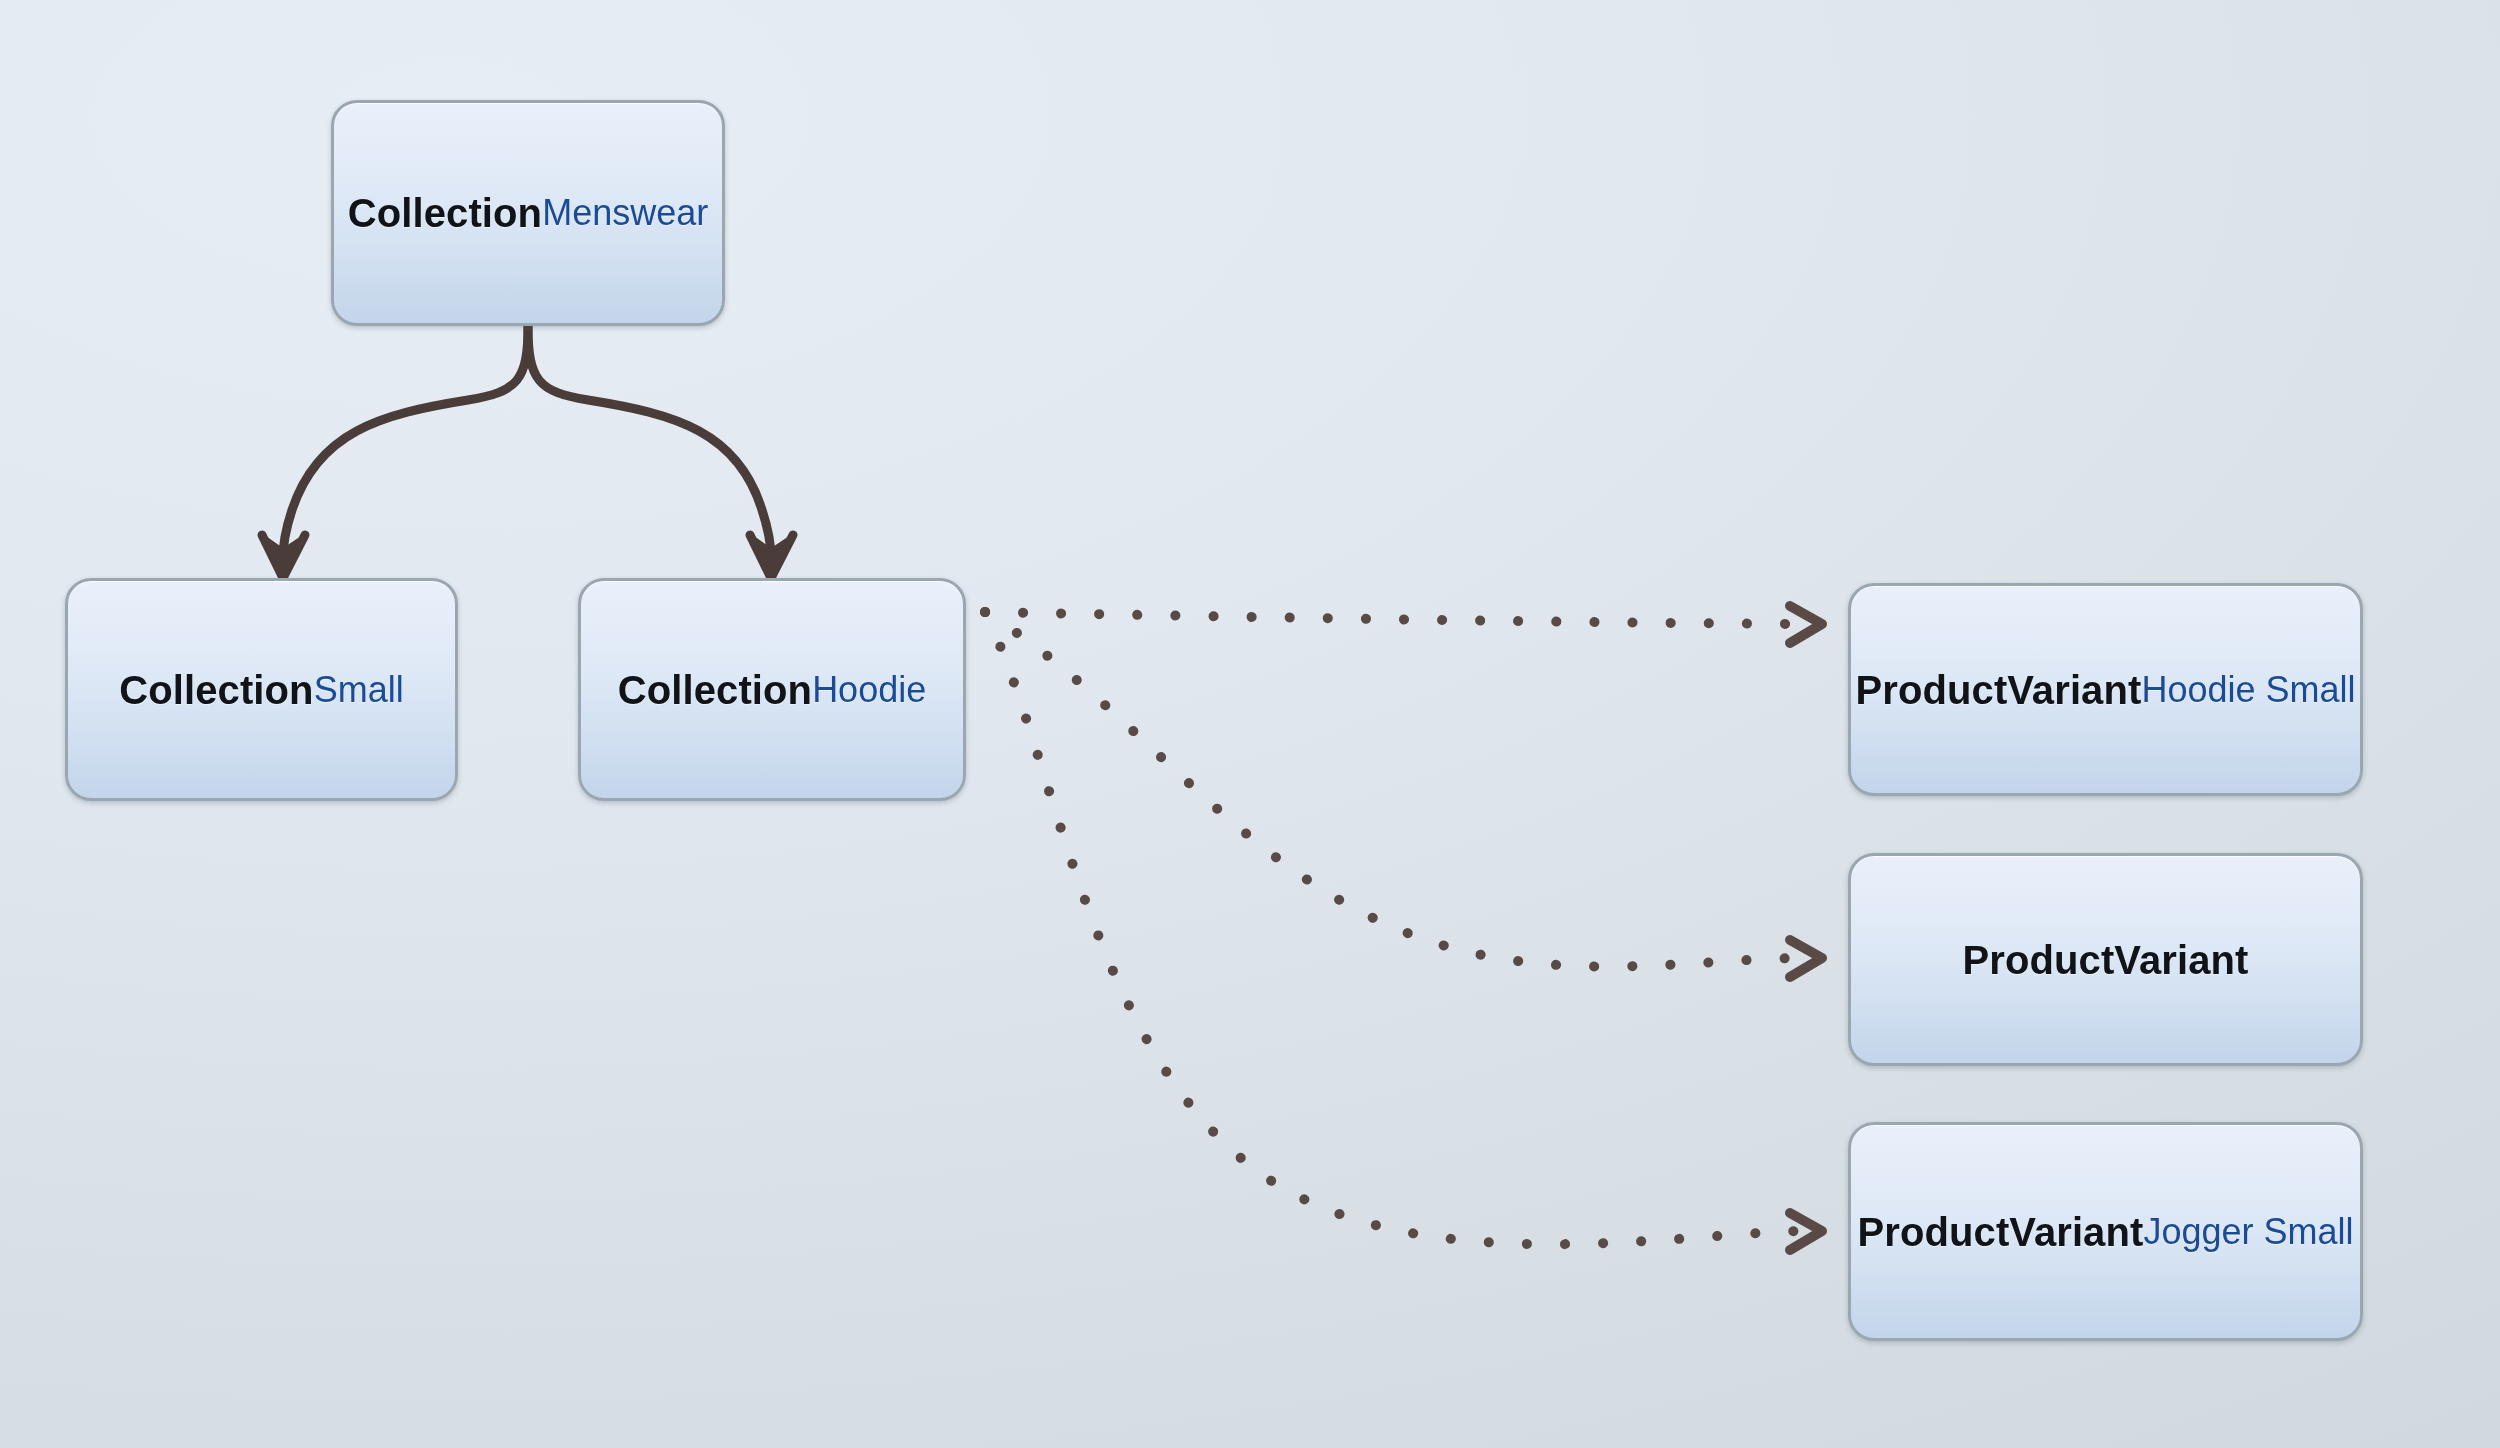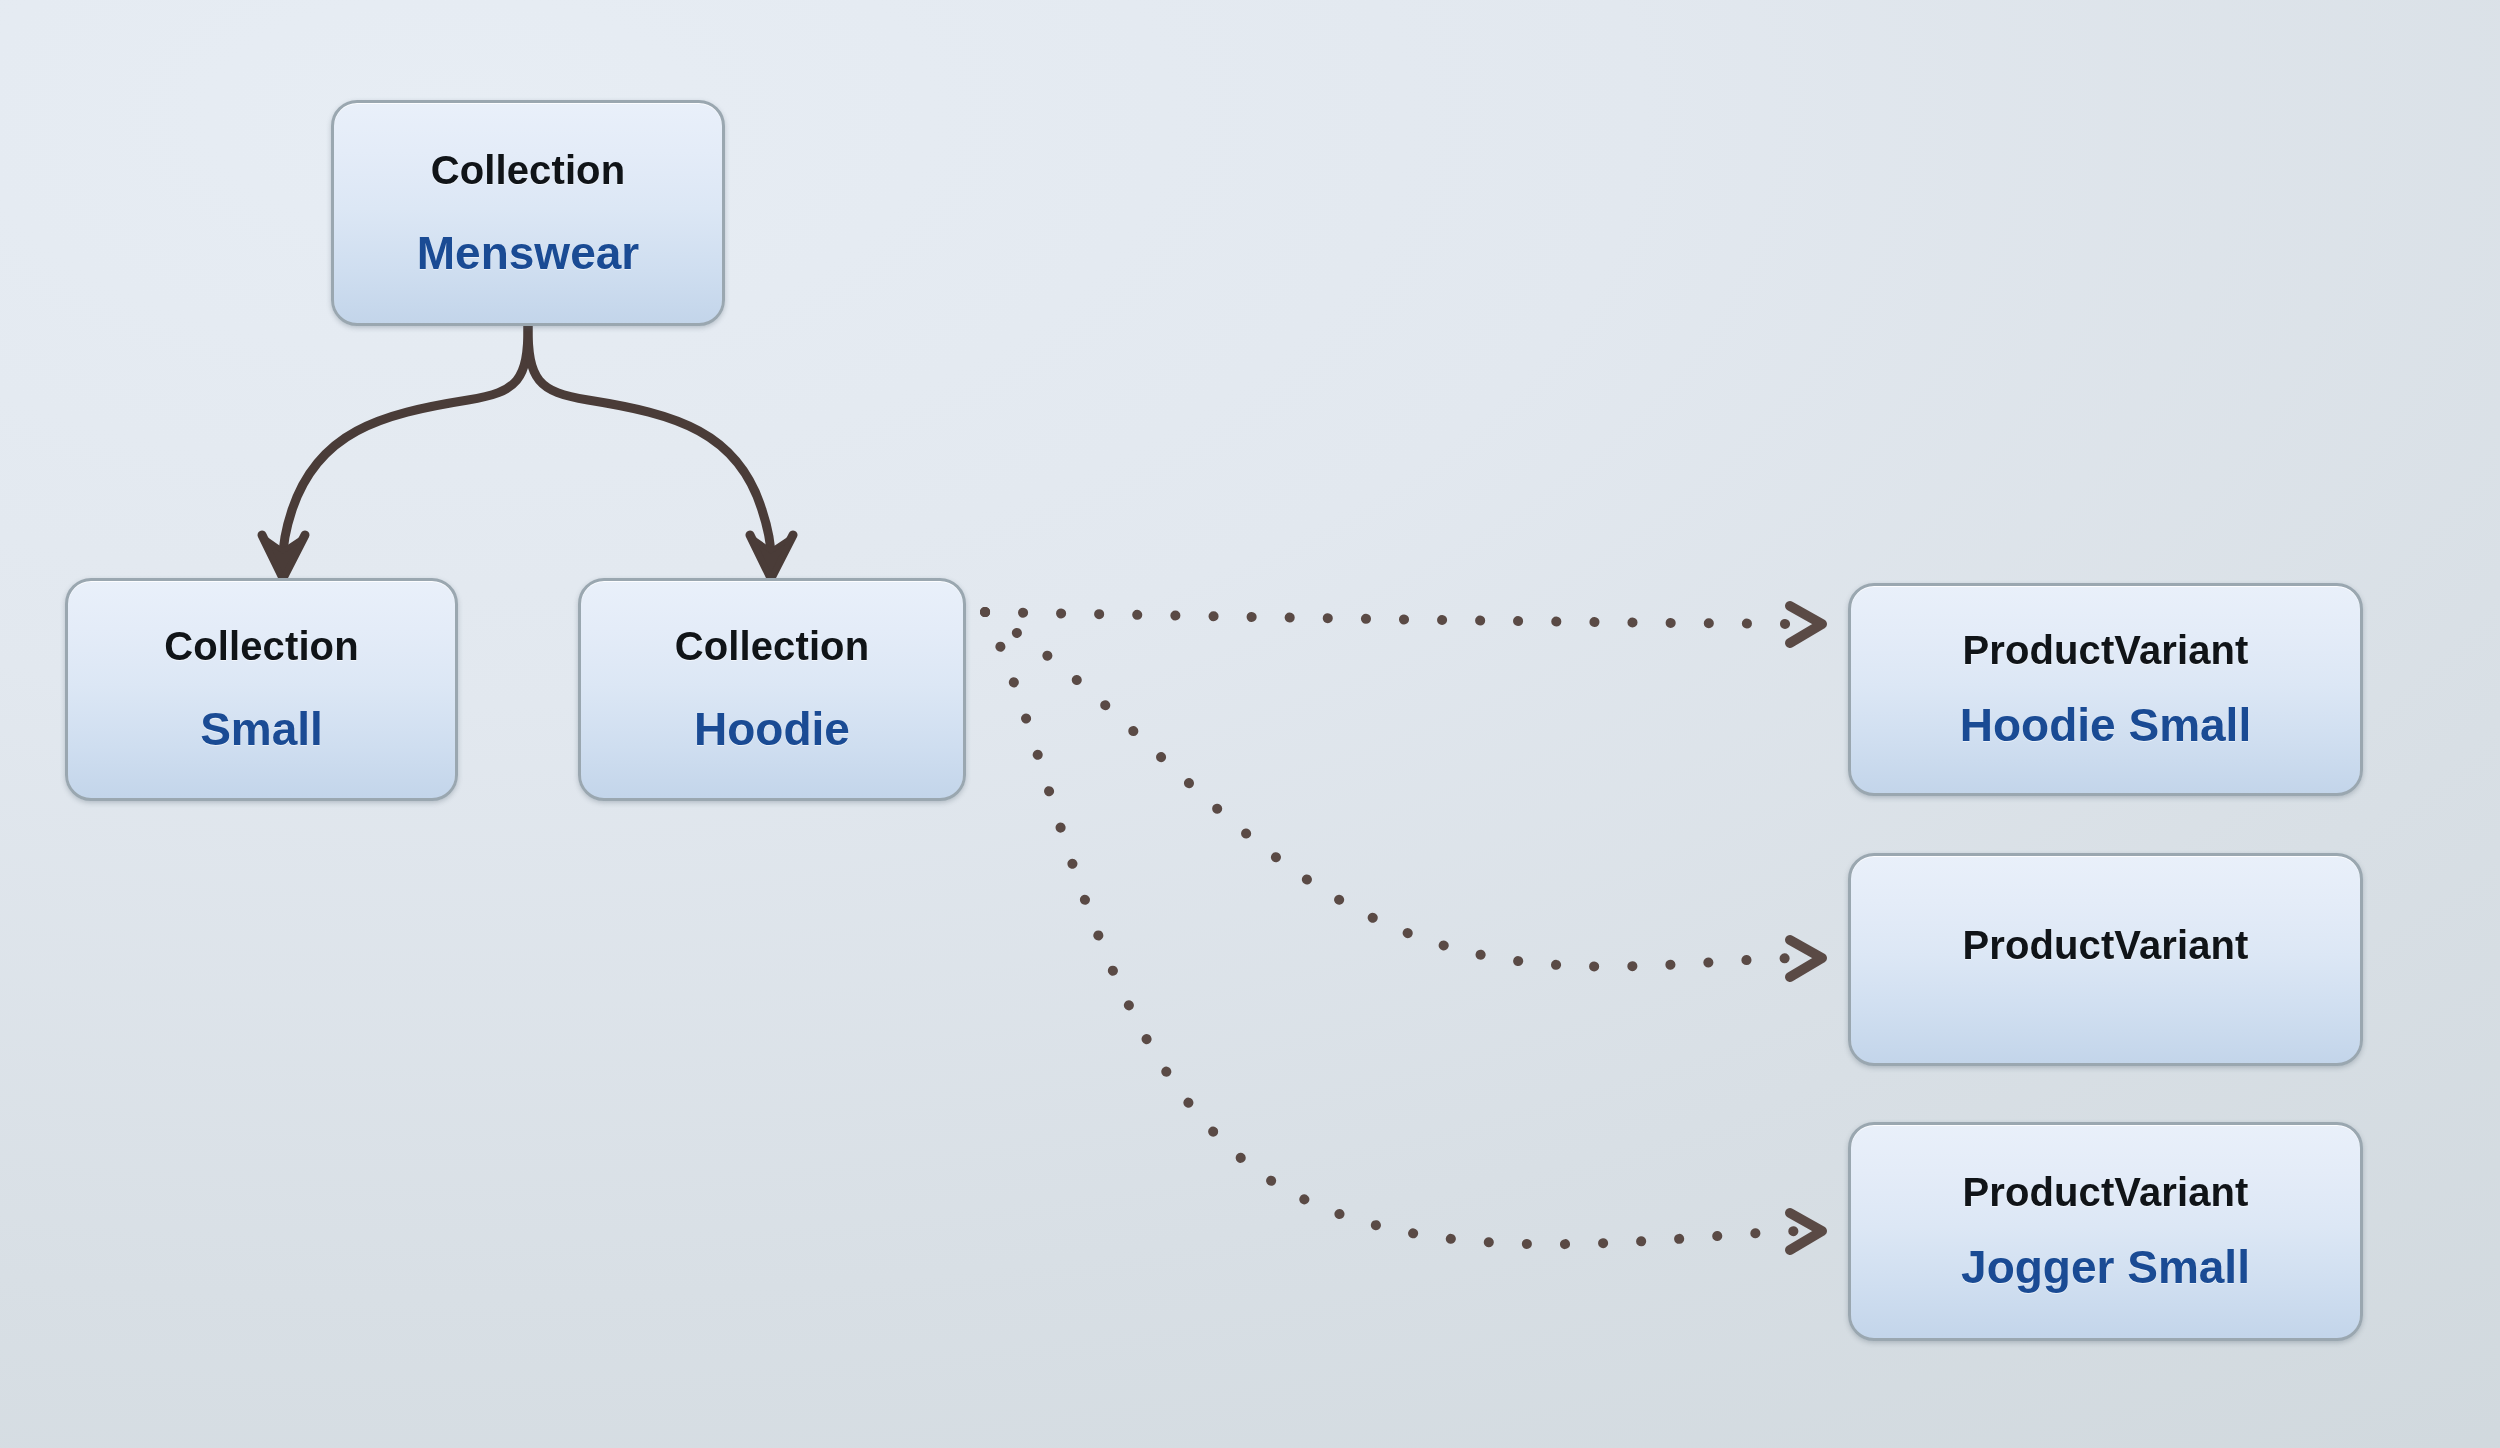--- a/index.html
+++ b/index.html
@@ -47,40 +47,40 @@
     background: linear-gradient(180deg,
         #e9f0fa 0%,
         #e4ecf8 22%,
         #dce7f5 48%,
         #cfdef0 76%,
         #c3d5ea 100%);
     box-shadow:
       0 2px 5px rgba(80, 95, 110, 0.30),
       inset 0 1px 0 rgba(255, 255, 255, 0.85);
     display: flex;
-    flex-direction: column;
+    flex-direction: row;
     align-items: center;
     justify-content: center;
     text-align: center;
     padding: 0 14px;
   }
 
   .node-type {
     font-size: 40px;
     font-weight: bold;
     color: #101418;
     letter-spacing: 0.1px;
     line-height: 1.05;
     text-shadow: 0 1px 0 rgba(255,255,255,0.55);
     white-space: nowrap;
   }
 
   .node-name {
-    font-size: 46px;
-    font-weight: bold;
+    font-size: 36px;
+    font-weight: normal;
     color: #1a4b94;
     line-height: 1.05;
     text-shadow: 0 1px 0 rgba(255,255,255,0.55);
     white-space: nowrap;
   }
 
   
   .gap-sm { height: 38px; }
 
   

